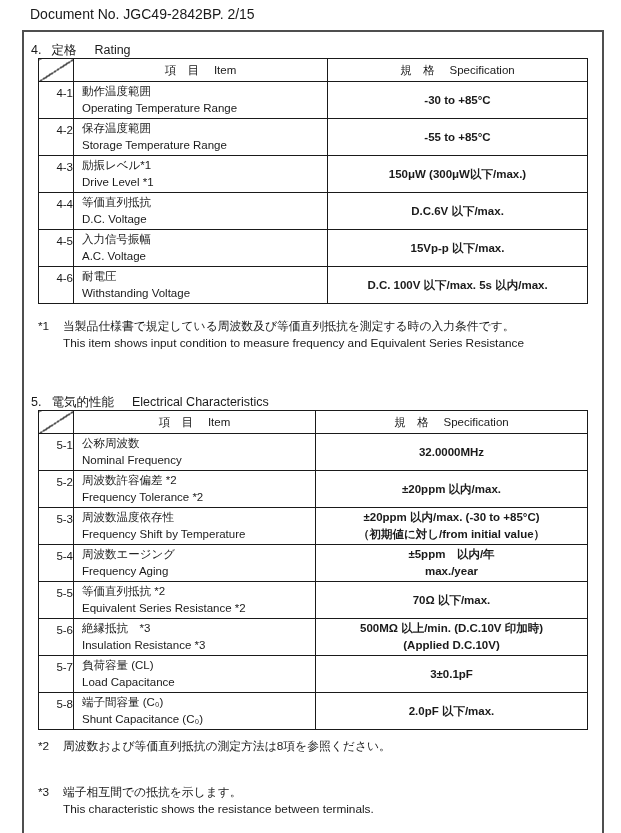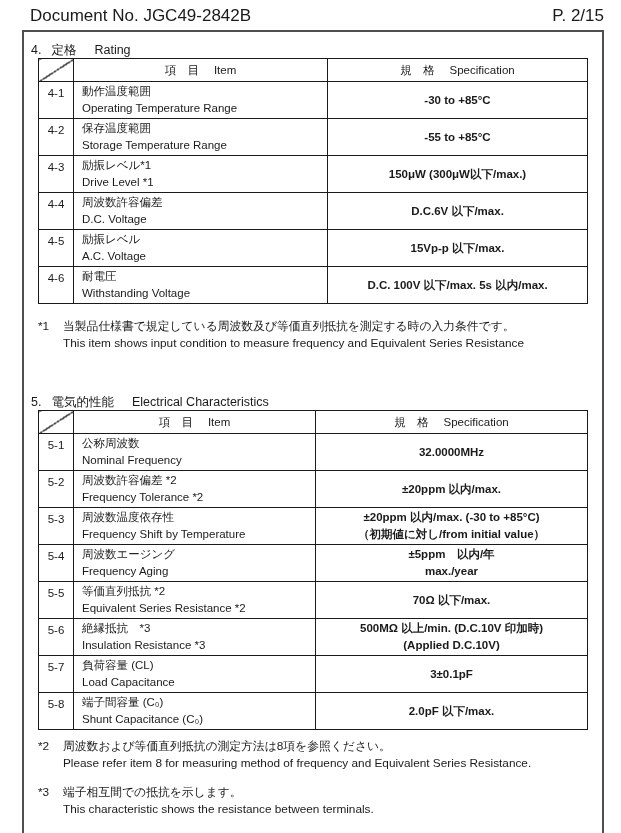--- a/index.html
+++ b/index.html
@@ -6,22 +6,22 @@
   html,body { width:621px; height:833px; }
   body {
     position:relative;
     background:#ffffff;
     color:#1a1a1a;
     font-family:"Liberation Sans","DejaVu Sans",sans-serif;
     overflow:hidden;
   }
   .doc-header {
     position:absolute; top:6px; left:30px; width:574px;
-    display:flex; justify-content:space-between;
-    font-size:17px;
+    display:flex; justify-content:flex-start;
+    font-size:14px;
   }
   .outer-box {
     position:absolute; left:22px; top:30px; width:582px; height:820px;
     border:2px solid #4f4f4f; border-bottom:none; background:#fff;
   }
   .sec-title {
     position:absolute; left:7px;
     display:flex; align-items:baseline;
     font-size:12.5px; white-space:pre;
   }
@@ -36,21 +36,21 @@
     font-size:11.5px; line-height:17px;border-radius:21px;
   }
   #table1 { top:26px; }
   #table2 { top:378px; }
   .spec-table th, .spec-table td {
     border:1px solid #1a1a1a; overflow:hidden;
   }
   .spec-table thead tr { height:23px; }
   .spec-table tbody tr { height:37px; }
   .spec-table th { font-weight:normal; text-align:center; vertical-align:middle; }
-  td.num { text-align:center; vertical-align:top; padding-top:3px; }
+  td.num { text-align:right; vertical-align:top; padding-top:3px; }
   td.item { vertical-align:middle; padding-left:8px;margin-top:48px; }
   td.spec { text-align:center; vertical-align:middle;font-weight:bold; }
   td.spec div:empty { display:none; }
   th.diag {
     background:linear-gradient(to bottom right,
       transparent calc(50% - 0.6px),
       #1a1a1a calc(50% - 0.6px),
       #1a1a1a calc(50% + 0.6px),
       transparent calc(50% + 0.6px));
   }
@@ -122,32 +122,32 @@
           <div>Drive Level *1</div>
         </td>
         <td class="spec">
           <div>150μW (300μW以下/max.)</div>
 
         </td>
       </tr>
       <tr>
         <td class="num">4-4</td>
         <td class="item">
-          <div>周波数許容偏差</div>
+          <div>等価直列抵抗</div>
           <div>D.C. Voltage</div>
         </td>
         <td class="spec">
           <div>D.C.6V 以下/max.</div>
 
         </td>
       </tr>
       <tr>
         <td class="num">4-5</td>
         <td class="item">
-          <div>励振レベル</div>
+          <div>入力信号振幅</div>
           <div>A.C. Voltage</div>
         </td>
         <td class="spec">
           <div>15Vp-p 以下/max.</div>
 
         </td>
       </tr>
       <tr>
         <td class="num">4-6</td>
         <td class="item">
@@ -278,21 +278,20 @@
 
         </td>
       </tr>
     </tbody>
   </table>
 
   <div class="note" id="note2">
     <span class="star">*2</span>
     <div>
       <div>周波数および等価直列抵抗の測定方法は8項を参照ください。</div>
-      <div>Please refer item 8 for measuring method of frequency and Equivalent Series Resistance.</div>
     </div>
   </div>
 
   <div class="note" id="note3">
     <span class="star">*3</span>
     <div>
       <div>端子相互間での抵抗を示します。</div>
       <div>This characteristic shows the resistance between terminals.</div>
     </div>
   </div>

